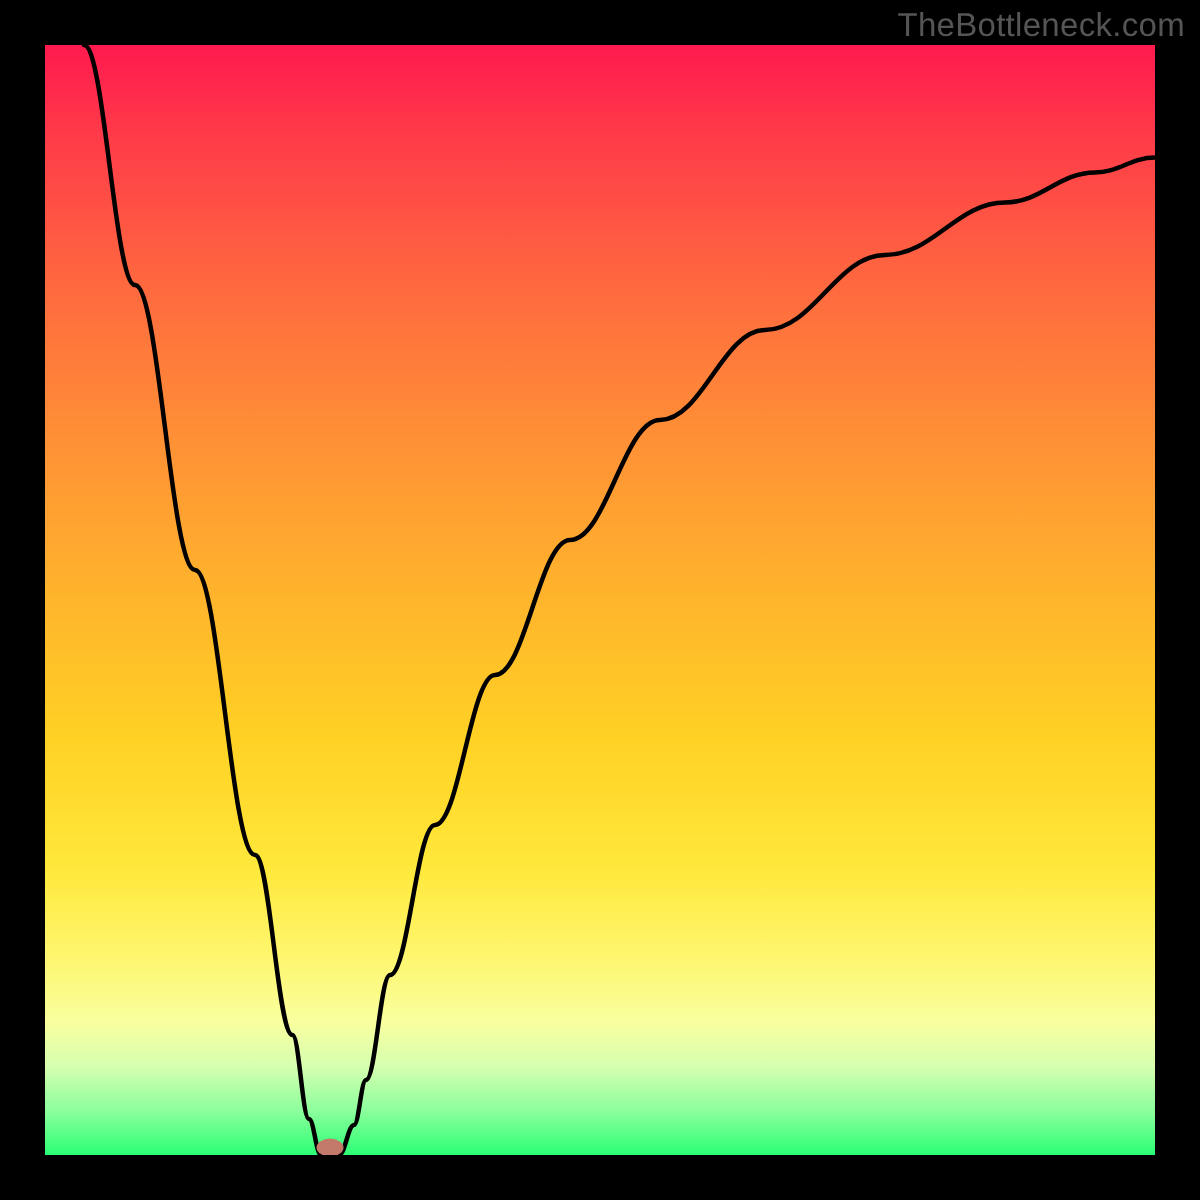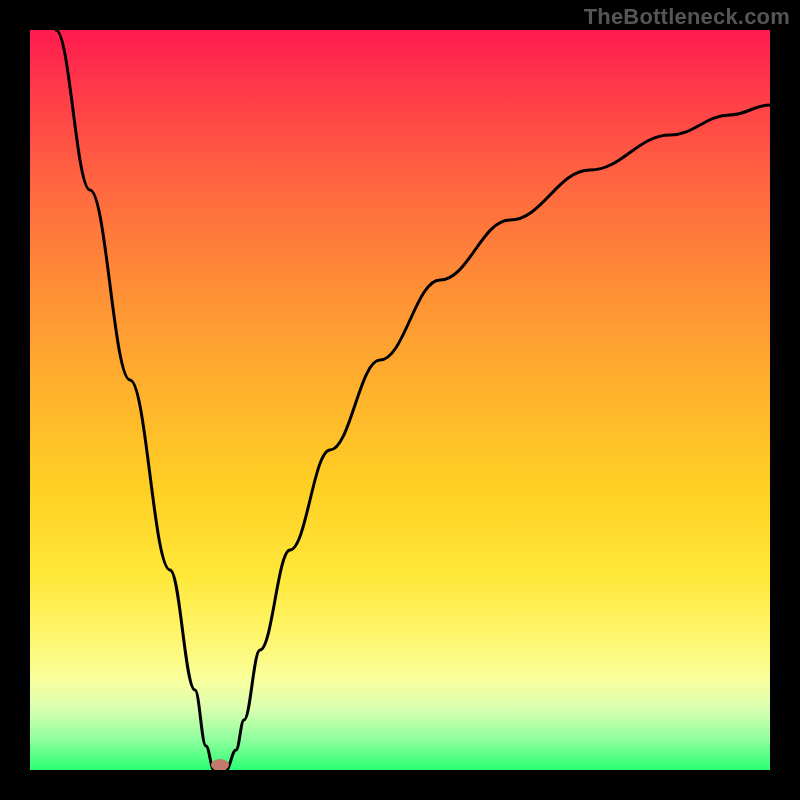--- a/index.html
+++ b/index.html
@@ -15,21 +15,21 @@
     width: 800px;
     height: 800px;
     background: #000;
   }
   .attribution {
     position: absolute;
     top: 4px;
     right: 10px;
     color: #555;
     font-size: 22px;
-    font-weight: 700;
+    font-weight: 400;
     letter-spacing: 0.2px;
     z-index: 5;
   }
   .plot-area {
     position: absolute;
     left: 30px;
     top: 30px;
     width: 740px;
     height: 740px;
     overflow: hidden;

